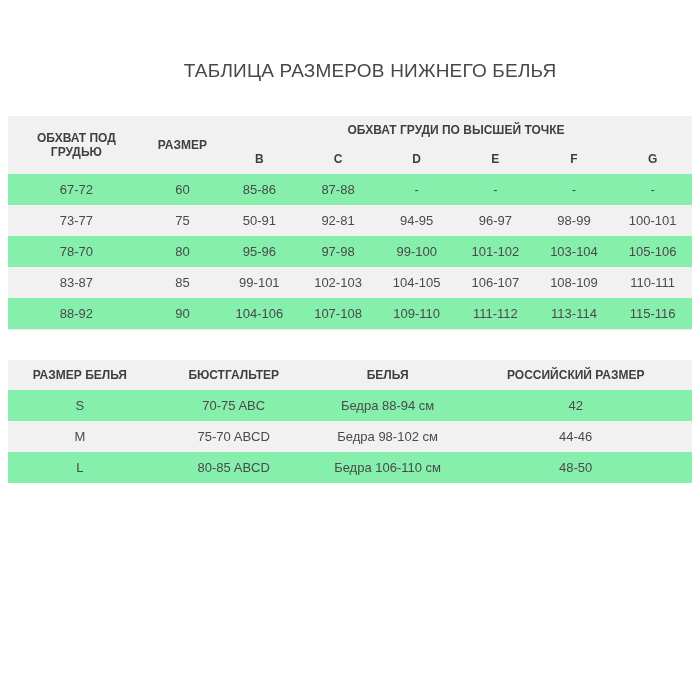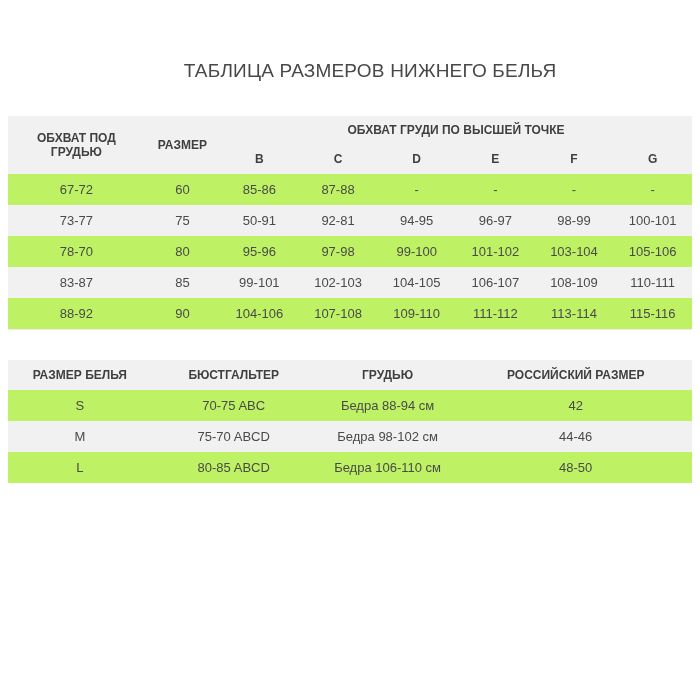--- a/index.html
+++ b/index.html
@@ -40,21 +40,21 @@
     background: var(--band);
     vertical-align: middle;
     padding: 0 2px;
   }
   table.tbl td {
     font-size: 13px;
     font-weight: 400;
     color: var(--cell-text);
     vertical-align: middle;
     padding: 0 2px;
-    background: #bef264;
+    background: #86efac;
   }
   table.tbl tbody tr { height: 31px; }
   table.tbl tbody tr:nth-child(even) td { background: var(--band); }
 
   #size-table { margin-top: 34px; border-bottom: 1px solid var(--table-border); }
   #size-table thead tr.group-row th { height: 28px; }
   #size-table thead tr.letters-row th { height: 30px; }
 
   #garment-table { margin-top: 30px; }
   #garment-table thead tr { height: 30px; border-radius: 10px; }
@@ -148,21 +148,21 @@
   <colgroup>
     <col style="width:21%">
     <col style="width:24%">
     <col style="width:21%">
     <col style="width:34%">
   </colgroup>
   <thead>
     <tr>
       <th>РАЗМЕР БЕЛЬЯ</th>
       <th>БЮСТГАЛЬТЕР</th>
-      <th>ГРУДЬЮ</th>
+      <th>БЕЛЬЯ</th>
       <th>РОССИЙСКИЙ РАЗМЕР</th>
     </tr>
   </thead>
   <tbody>
     <tr>
       <td>S</td>
       <td>70-75 ABC</td>
       <td>Бедра 88-94 см</td>
       <td>42</td>
     </tr>

